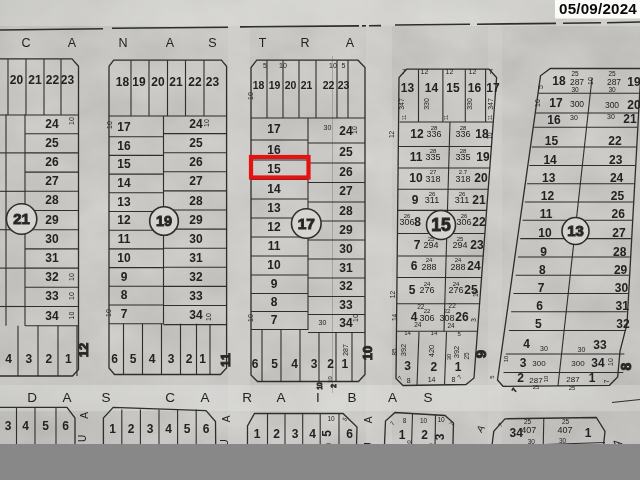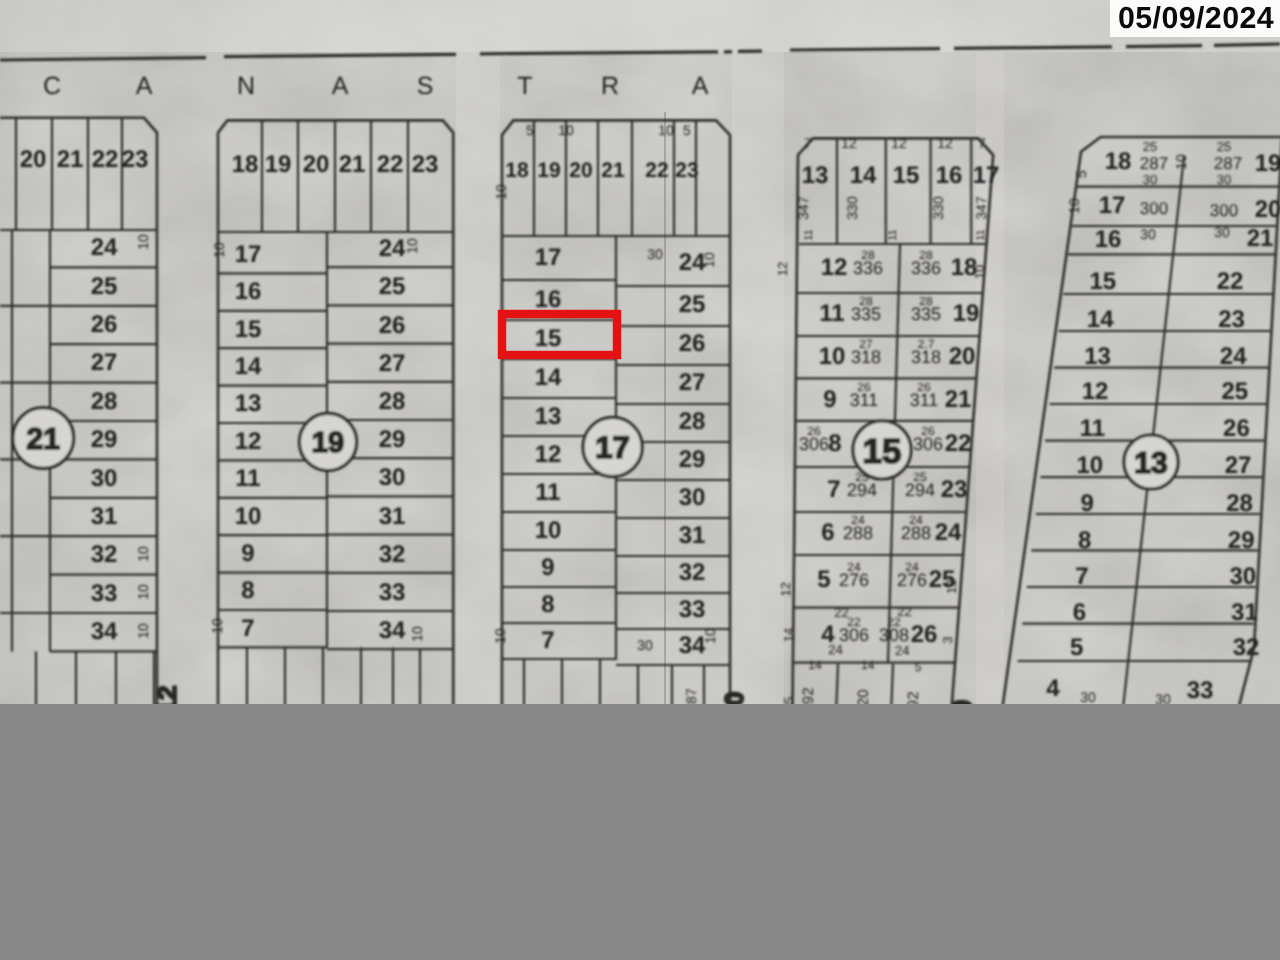--- a/index.html
+++ b/index.html
@@ -1,15 +1,15 @@
 <!DOCTYPE html>
 <html><head><meta charset="utf-8">
 <style>
 html,body{margin:0;padding:0;background:#888;}
-#page{position:relative;width:640px;height:352px;overflow:hidden;background:#d5d4d1;font-family:"Liberation Sans",sans-serif;}
+#page{position:relative;width:640px;height:444px;overflow:hidden;background:#d5d4d1;font-family:"Liberation Sans",sans-serif;}
 svg{position:absolute;top:0;left:0;}
 </style></head><body>
 <div id="page">
 <svg width="640" height="480" viewBox="0 0 640 480">
 <defs>
 <filter id="blur">
           <feGaussianBlur stdDeviation="0.55"></feGaussianBlur>
         </filter>
 <filter id="blotch" x="0" y="0" width="100%" height="100%">
   <feTurbulence type="fractalNoise" baseFrequency="0.016 0.022" numOctaves="4" seed="11" result="n"></feTurbulence>

